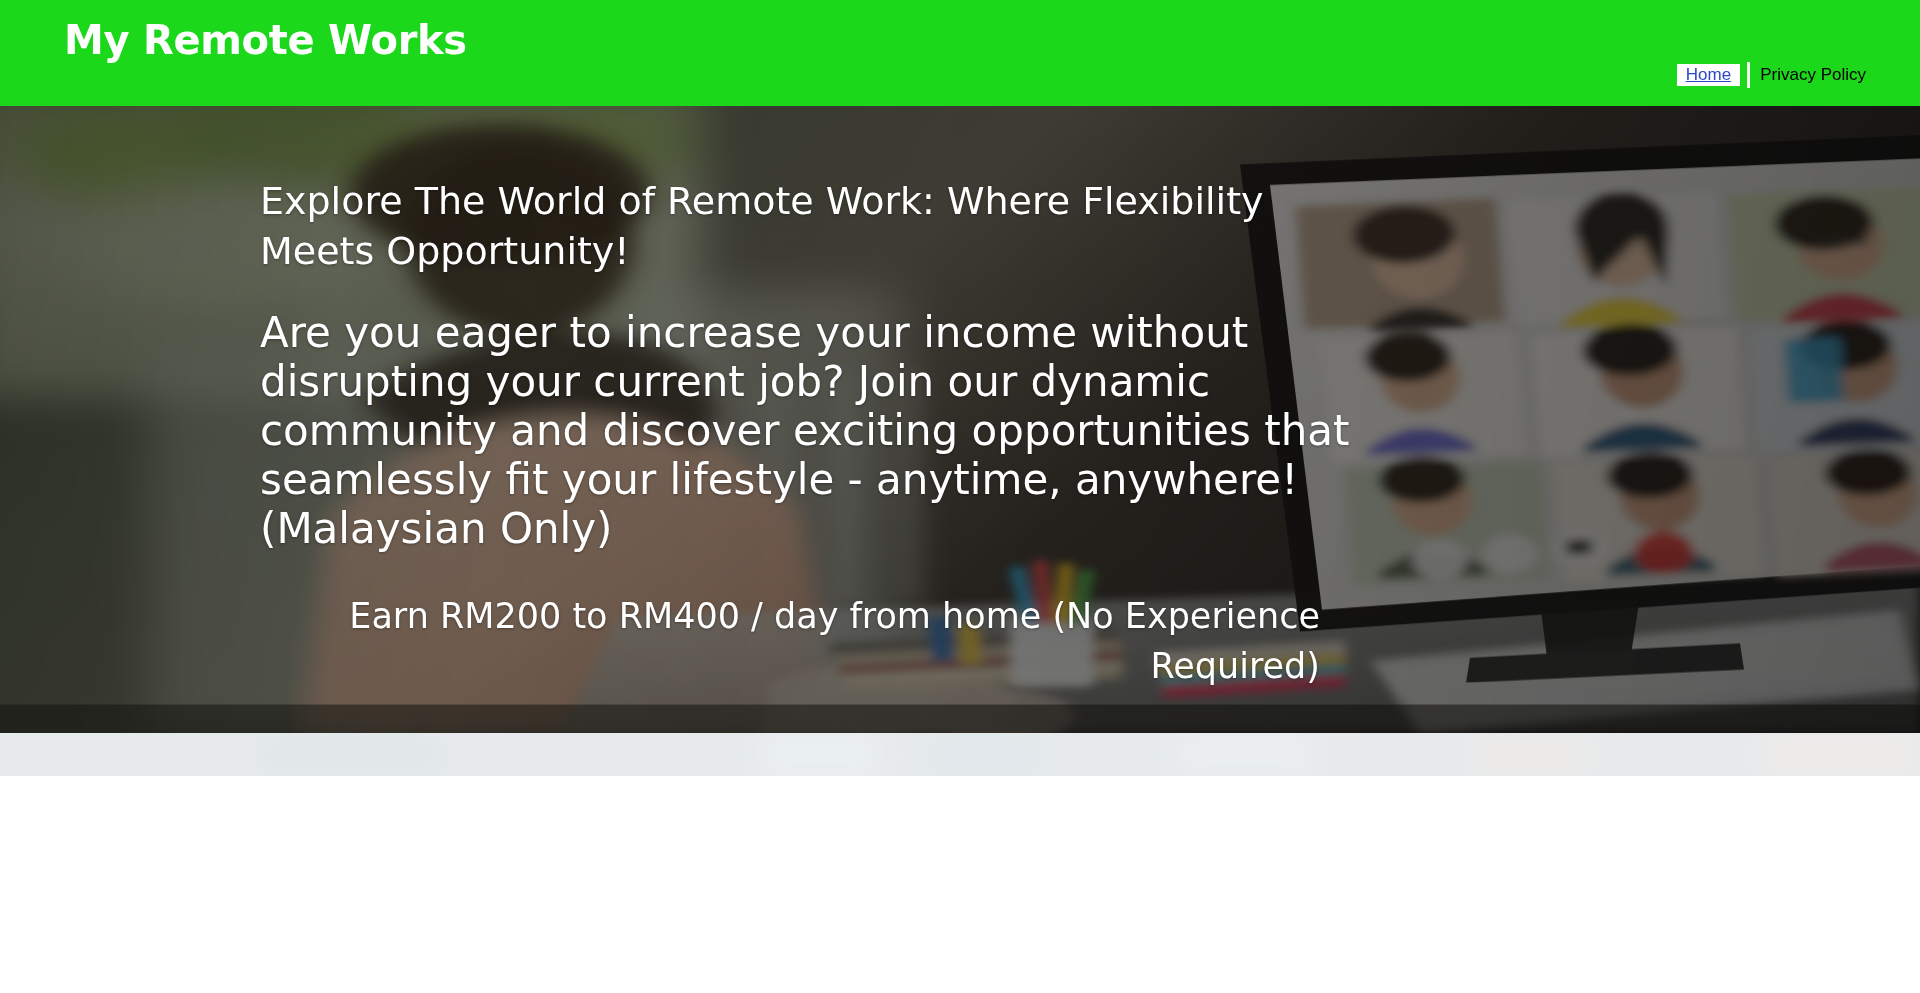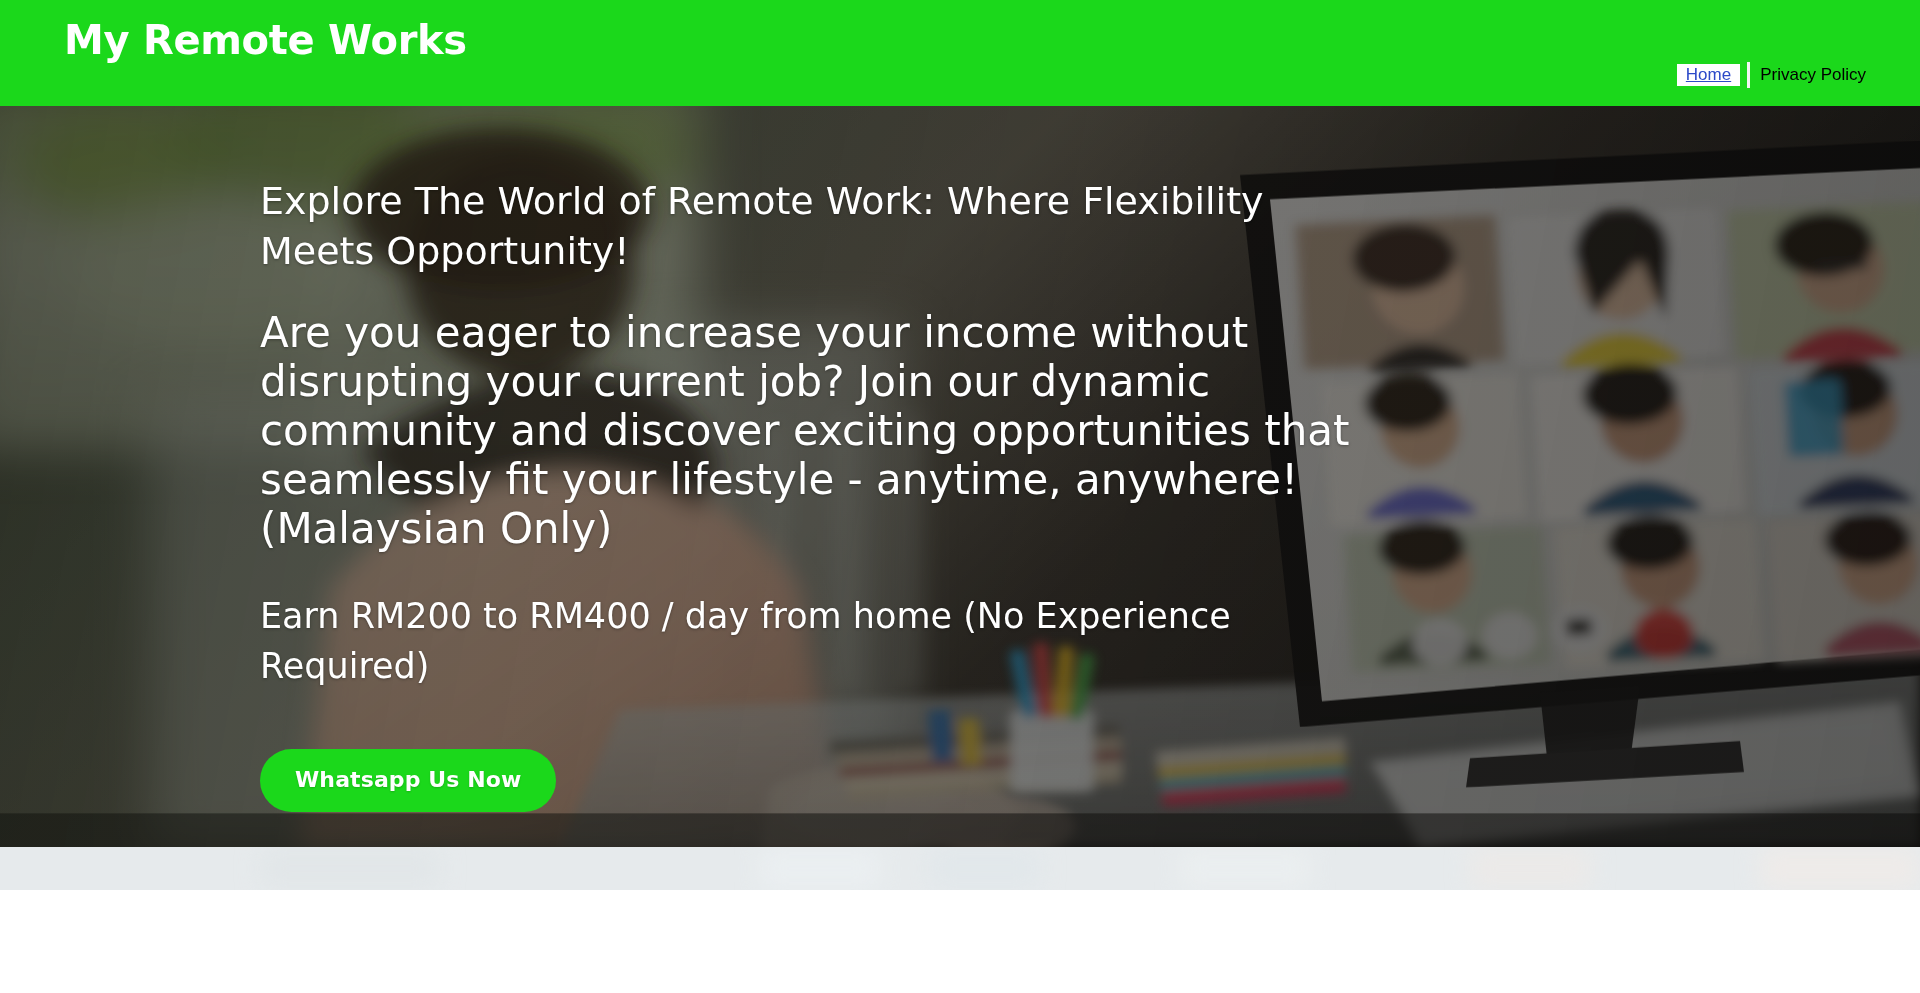--- a/index.html
+++ b/index.html
@@ -69,21 +69,21 @@
     text-decoration:none;
     font-family:"Liberation Sans", sans-serif;
     white-space:nowrap;
     cursor:pointer;
   }
 
   
   .hero{
     position:relative;
     width:1920px;
-    height:741px;
+    height:627px;
     overflow:hidden;
     background:#2e3028;
   }
   .hero-bg{
     position:absolute;
     inset:0;
     width:100%;
     height:100%;
   }
   .hero-overlay{
@@ -124,20 +124,21 @@
   }
   .hero-h2{
     color:#ffffff;
     font-size:35px;
     line-height:50px;
     font-weight:400;
     font-family:"DejaVu Sans", sans-serif;
     margin-bottom:58px;
     text-shadow:0 1px 3px rgba(0,0,0,0.35);
     max-width:1060px;
+    text-align:right;
   }
   .cta-button{
     display:inline-block;
     background:#1bd81b;
     color:#ffffff;
     font-size:22px;
     font-weight:700;
     font-family:"DejaVu Sans", sans-serif;
     padding:20px 35px 21px 35px;
     border:none;

